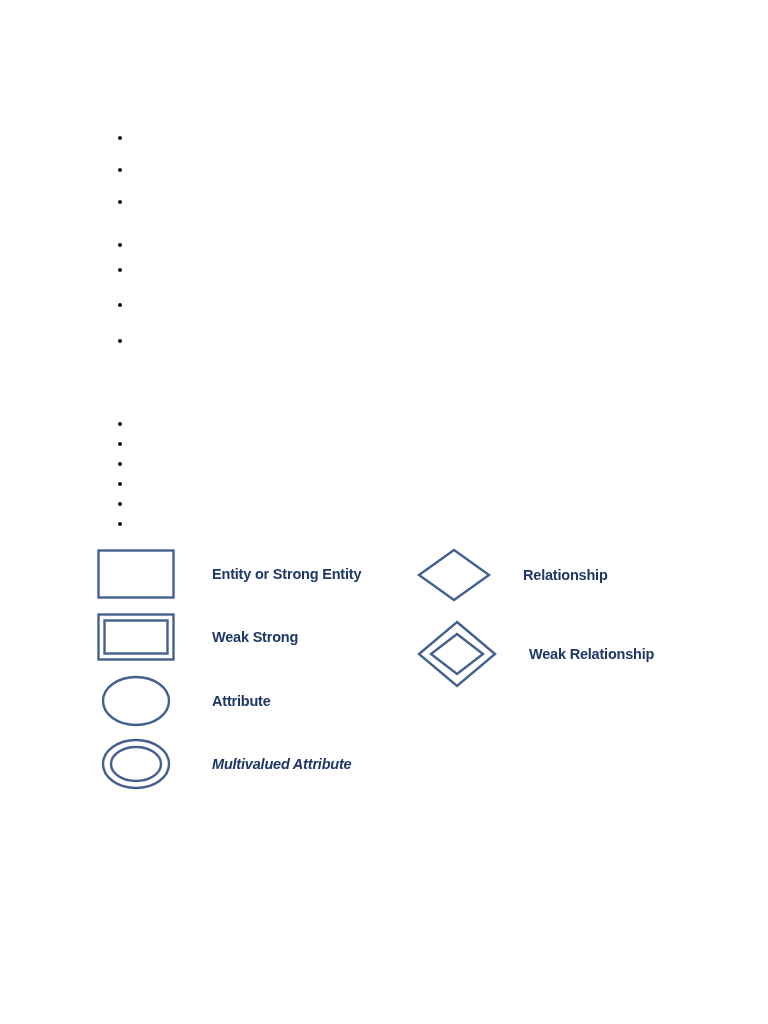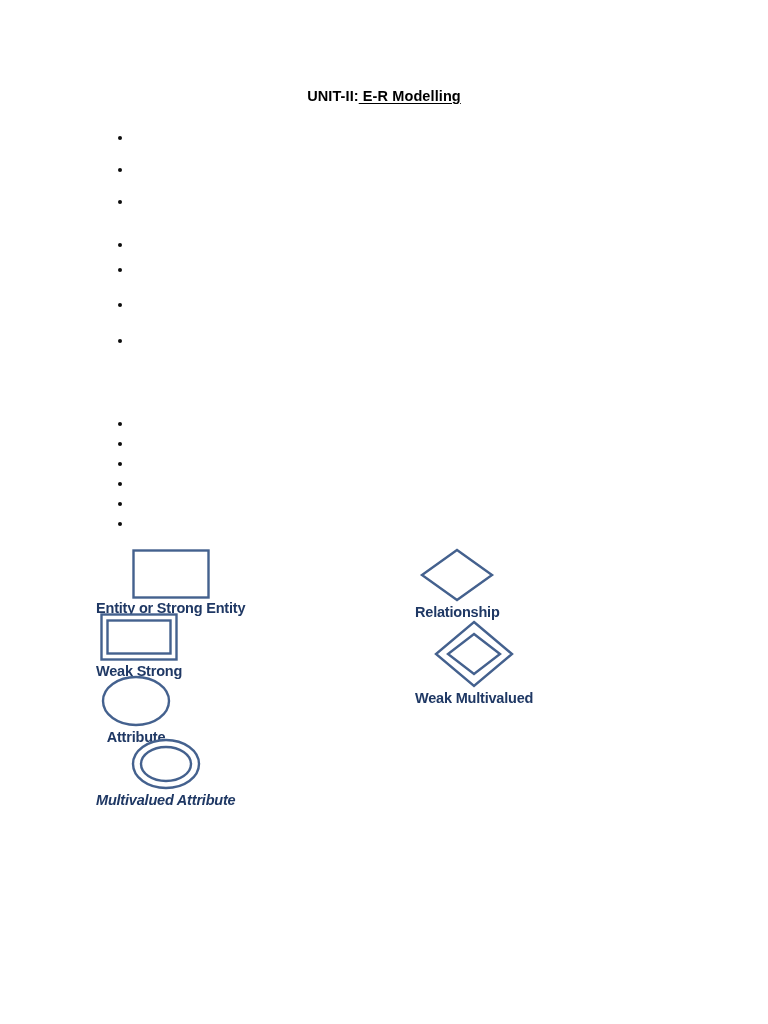--- a/index.html
+++ b/index.html
@@ -77,21 +77,20 @@
     height: 260px;
   }
   .legend-col { position: absolute; top: 0; }
   .legend-col.col-left  { left: 96px;  width: 300px; }
   .legend-col.col-right { left: 415px; width: 300px; }
 
   .legend-item {
     position: absolute;
     display: flex;
     align-items: center;
-    flex-direction: column;
   }
   .legend-glyph {
     position: relative;
     flex: 0 0 auto;
   }
   .legend-label {
     font-family: "Liberation Sans", sans-serif;
     font-weight: bold;
     font-size: 14.5px;
     color: #1f3864;
@@ -111,23 +110,20 @@
   .gap-left  { width: 36px; }
   .gap-mid   { width: 30px; }
 
   svg { display: block; }
 </style>
 </head>
 <body>
 
 <div class="page">
 
-  <div class="doc-title">
-    <span class="title-plain">UNIT-II:</span><span class="title-underlined"> E-R Modelling</span>
-  </div>
 
   <div class="bullet-group group-one">
     <div class="bullet-row" style="top:5px">
       <span class="bullet-dot"></span>
       <span class="bullet-text"></span>
     </div>
     <div class="bullet-row" style="top:37px">
       <span class="bullet-dot"></span>
       <span class="bullet-text"></span>
     </div>
@@ -241,20 +237,20 @@
       </div>
 
       <div class="legend-item item-weak-rel">
         <div class="legend-glyph">
           <svg width="84" height="72" viewBox="0 0 84 72">
             <polygon points="42,4 80,36 42,68 4,36" fill="#ffffff" stroke="#44618e" stroke-width="2.4"></polygon>
             <polygon points="42,16 68,36 42,56 16,36" fill="#ffffff" stroke="#44618e" stroke-width="2.4"></polygon>
           </svg>
         </div>
         <div class="gap-mid"></div>
-        <div class="legend-label">Weak Multivalued</div>
+        <div class="legend-label">Weak Relationship</div>
       </div>
 
     </div>
 
   </div>
 
 </div>
 
 </body></html>

